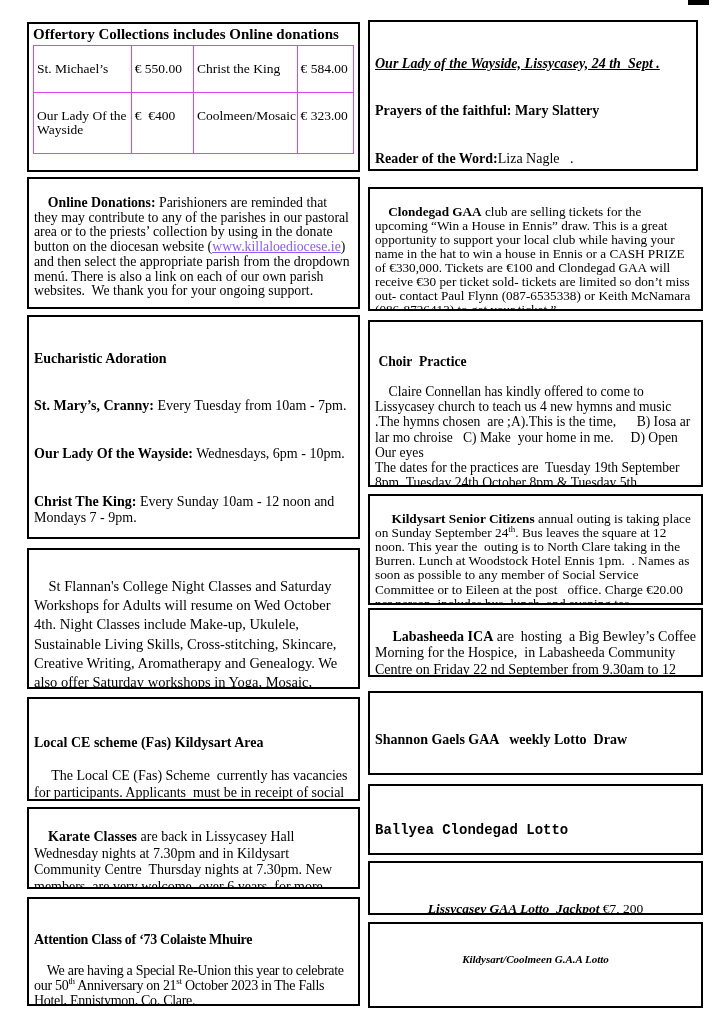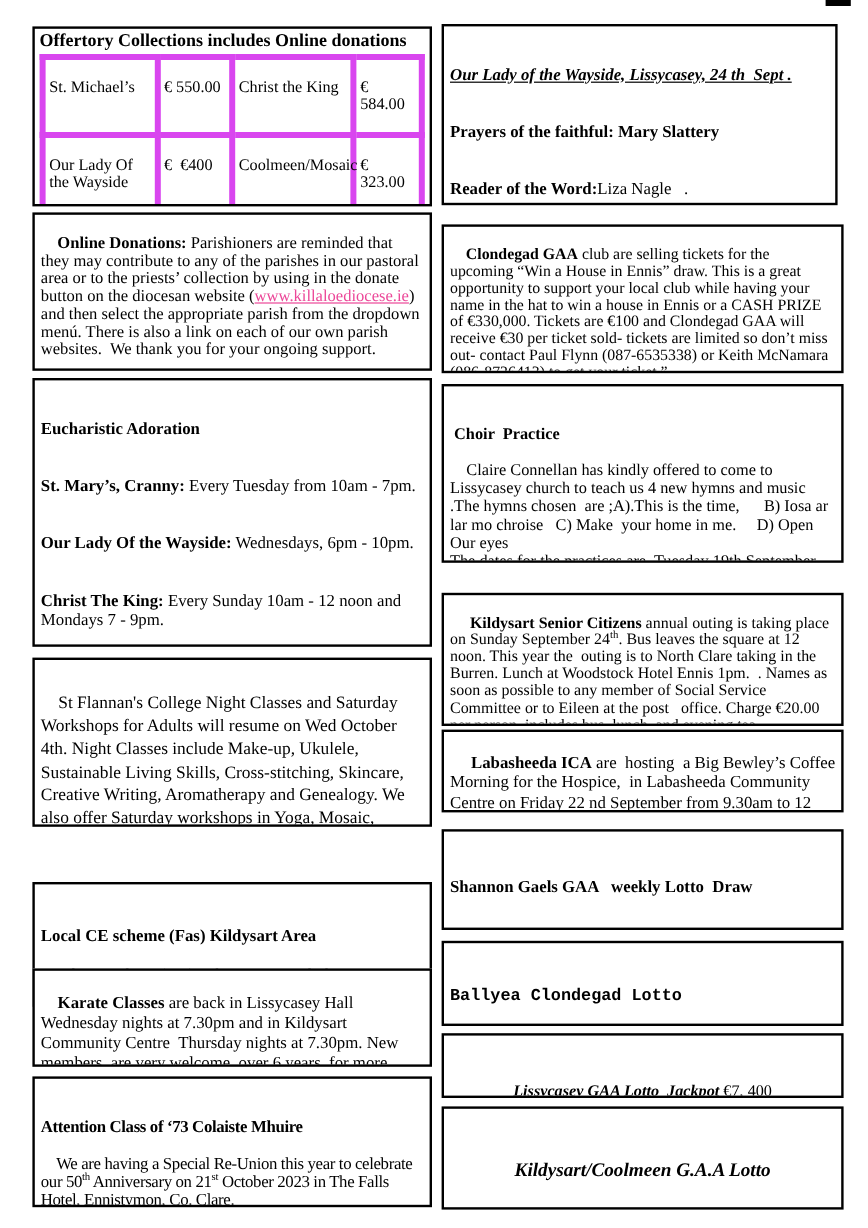--- a/index.html
+++ b/index.html
@@ -5,45 +5,45 @@
   html,body{margin:0;padding:0;background:#fff;}
   .page{position:relative;width:723px;height:1023px;background:#fff;overflow:hidden;
         font-family:"Liberation Serif",serif;color:#000;}
   .box{position:absolute;border:2px solid #000;background:#fff;box-sizing:border-box;
        padding:2px 5px;overflow:hidden;}
   .txt{white-space:pre-wrap;}
   .bi{font-weight:bold;font-style:italic;}
   .biu{font-weight:bold;font-style:italic;text-decoration:underline;}
   .ctr{text-align:center;}
   .sup{vertical-align:super;font-size:9px;line-height:0;}
-  a.doclink{color:#ec4899;text-decoration:underline;cursor:pointer;}
+  a.doclink{color:#8b5cf6;text-decoration:underline;cursor:pointer;}
   
   .lcol{left:27px;width:333px;}
   #box-offertory{top:22px;height:150px;padding:1px 4px;}
   #box-offertory .btitle{font-size:15px;font-weight:bold;line-height:1.1;margin:1px 0 2px 0;}
   table.offer{border-collapse:collapse;width:100%;table-layout:fixed;}
-  table.offer td{border:5px solid #d946ef;font-size:13.5px;line-height:1.05;
+  table.offer td{border:1px solid #d946ef;font-size:13.5px;line-height:1.05;
                  padding:16px 3px;vertical-align:top;white-space:pre-wrap;}
   #box-online{top:177px;height:132px;font-size:13.8px;line-height:1.07;}
   #box-adoration{top:315px;height:224px;font-size:14px;line-height:1.135;}
   #box-flannans{top:548px;height:141px;font-size:14.5px;line-height:1.32;padding-top:8px;}
-  #box-ce{top:697px;height:104px;font-size:14px;line-height:1.2;margin-top:38px;}
+  #box-ce{top:697px;height:104px;font-size:14px;line-height:1.2;}
   #box-karate{top:807px;height:82px;font-size:14px;line-height:1.17;padding-top:4px;}
   #box-class73{top:897px;height:109px;font-size:14px;line-height:1.1;letter-spacing:-0.3px;}
   
   .rcol{left:368px;width:335px;}
   #box-readers{top:20px;height:151px;width:330px;font-size:14px;line-height:1.13;}
   #box-clondegad{top:187px;height:124px;font-size:13.2px;line-height:1.06;}
-  #box-choir{top:320px;height:149px;font-size:13.6px;line-height:1.11;}
+  #box-choir{top:320px;height:167px;font-size:13.6px;line-height:1.11;}
   #box-senior{top:494px;height:111px;font-size:13.3px;line-height:1.06;}
   #box-labasheeda{top:608px;height:69px;font-size:14px;line-height:1.18;}
   #box-shannon{top:691px;height:84px;font-size:14px;line-height:1.22;padding-top:4px;}
   #box-ballyea{top:784px;height:71px;font-size:14px;line-height:1.22;font-family:Liberation Mono, monospace;}
   #box-lisslotto{top:861px;height:54px;font-size:13.5px;line-height:1.28;}
-  #box-kclotto{top:922px;height:86px;font-size:16px;line-height:1.24;}
+  #box-kclotto{top:922px;height:86px;font-size:11px;line-height:1.24;}
   .edge-artifact{position:absolute;left:688px;top:0;width:21px;height:5px;background:#000;}
 </style>
 </head>
 <body>
 
 <div class="page">
   <div class="edge-artifact"></div>
 
   <div class="box lcol" id="box-offertory">
     <div class="btitle">Offertory Collections includes Online donations</div>
@@ -137,21 +137,21 @@
   </div>
 
   <div class="box rcol txt" id="box-ballyea">
     <div><b>Ballyea Clondegad Lotto</b></div>
     
     
     
   </div>
 
   <div class="box rcol txt" id="box-lisslotto">
-    <div class="ctr"><span class="bi">Lissycasey GAA Lotto  Jackpot</span><span> €7, 400</span></div>
+    <div class="ctr"><span class="bi">Lissycasey GAA Lotto  Jackpot</span><span> €7, 200</span></div>
     
     
   </div>
 
   <div class="box rcol txt" id="box-kclotto">
     <div class="ctr bi">Kildysart/Coolmeen G.A.A Lotto</div>
     
     
     
     

